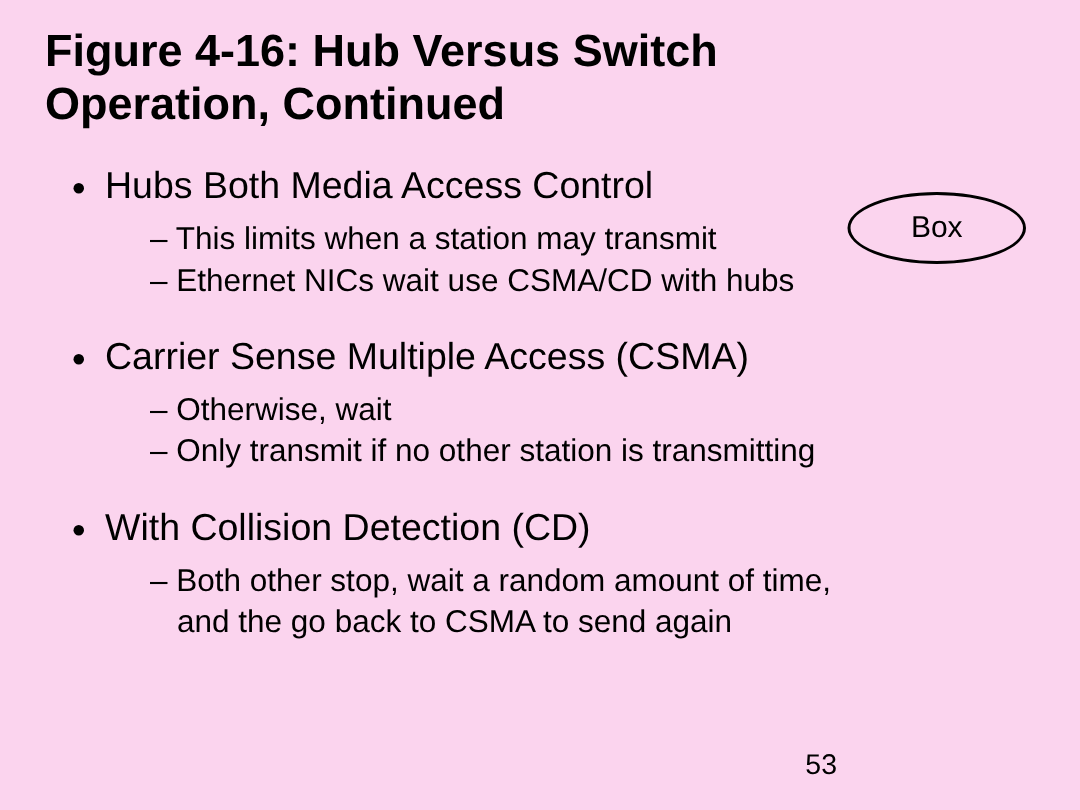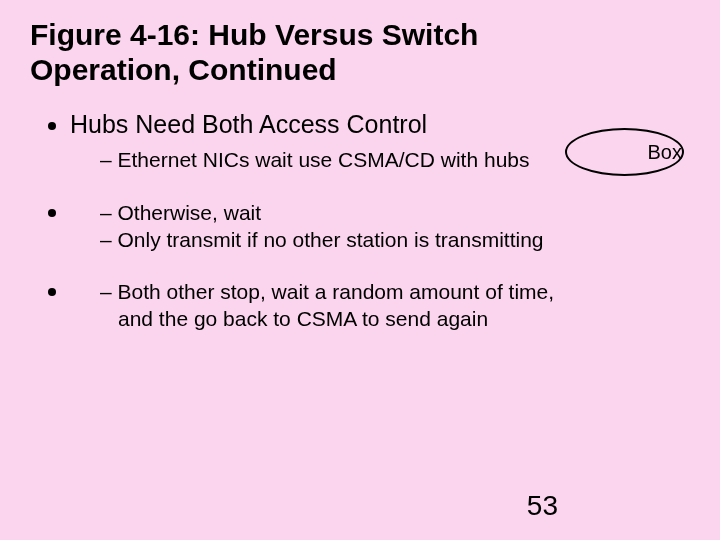--- a/index.html
+++ b/index.html
@@ -61,68 +61,71 @@
     height: 44px;
   }
   .callout-ellipse {
     width: 115px;
     height: 44px;
     border: 2px solid #000;
     border-radius: 50%;
     background: #fbd4ee;
     display: flex;
     align-items: center;
-    justify-content: flex-end;
+    justify-content: center;
     font-size: 20px;
   }
   .pagenum {
     position: absolute;
     right: 38px;
     bottom: 18px;
-    font-size: 28px;
+    font-size: 19px;
   }
 </style>
 </head>
 <body>
 
 <div class="slide">
 
   <div class="title">Figure 4-16: Hub Versus Switch Operation, Continued</div>
 
   <div class="callout-wrap">
     <div class="callout-ellipse">
       <span>Box</span>
     </div>
   </div>
 
   <div class="section">
     <ul class="level1">
       <li>
-        <span>Hubs Need Both Access Control</span>
+        <span>Hubs Both Media Access Control</span>
         <ul class="level2">
+          <li>This limits when a station may transmit</li>
           <li>Ethernet NICs wait use CSMA/CD with hubs</li>
         </ul>
       </li>
     </ul>
   </div>
 
   <div class="section">
     <ul class="level1">
       <li>
+        <span>Carrier Sense Multiple Access (CSMA)</span>
         <ul class="level2">
           <li>Otherwise, wait</li>
           <li>Only transmit if no other station is transmitting</li>
         </ul>
       </li>
     </ul>
   </div>
 
   <div class="section">
     <ul class="level1">
       <li>
+        <span>With Collision Detection (CD)</span>
         <ul class="level2">
           <li>Both other stop, wait a random amount of time, and the go back to CSMA to send again</li>
         </ul>
       </li>
     </ul>
   </div>
 
   <div class="pagenum">53</div>
 
 </div>

